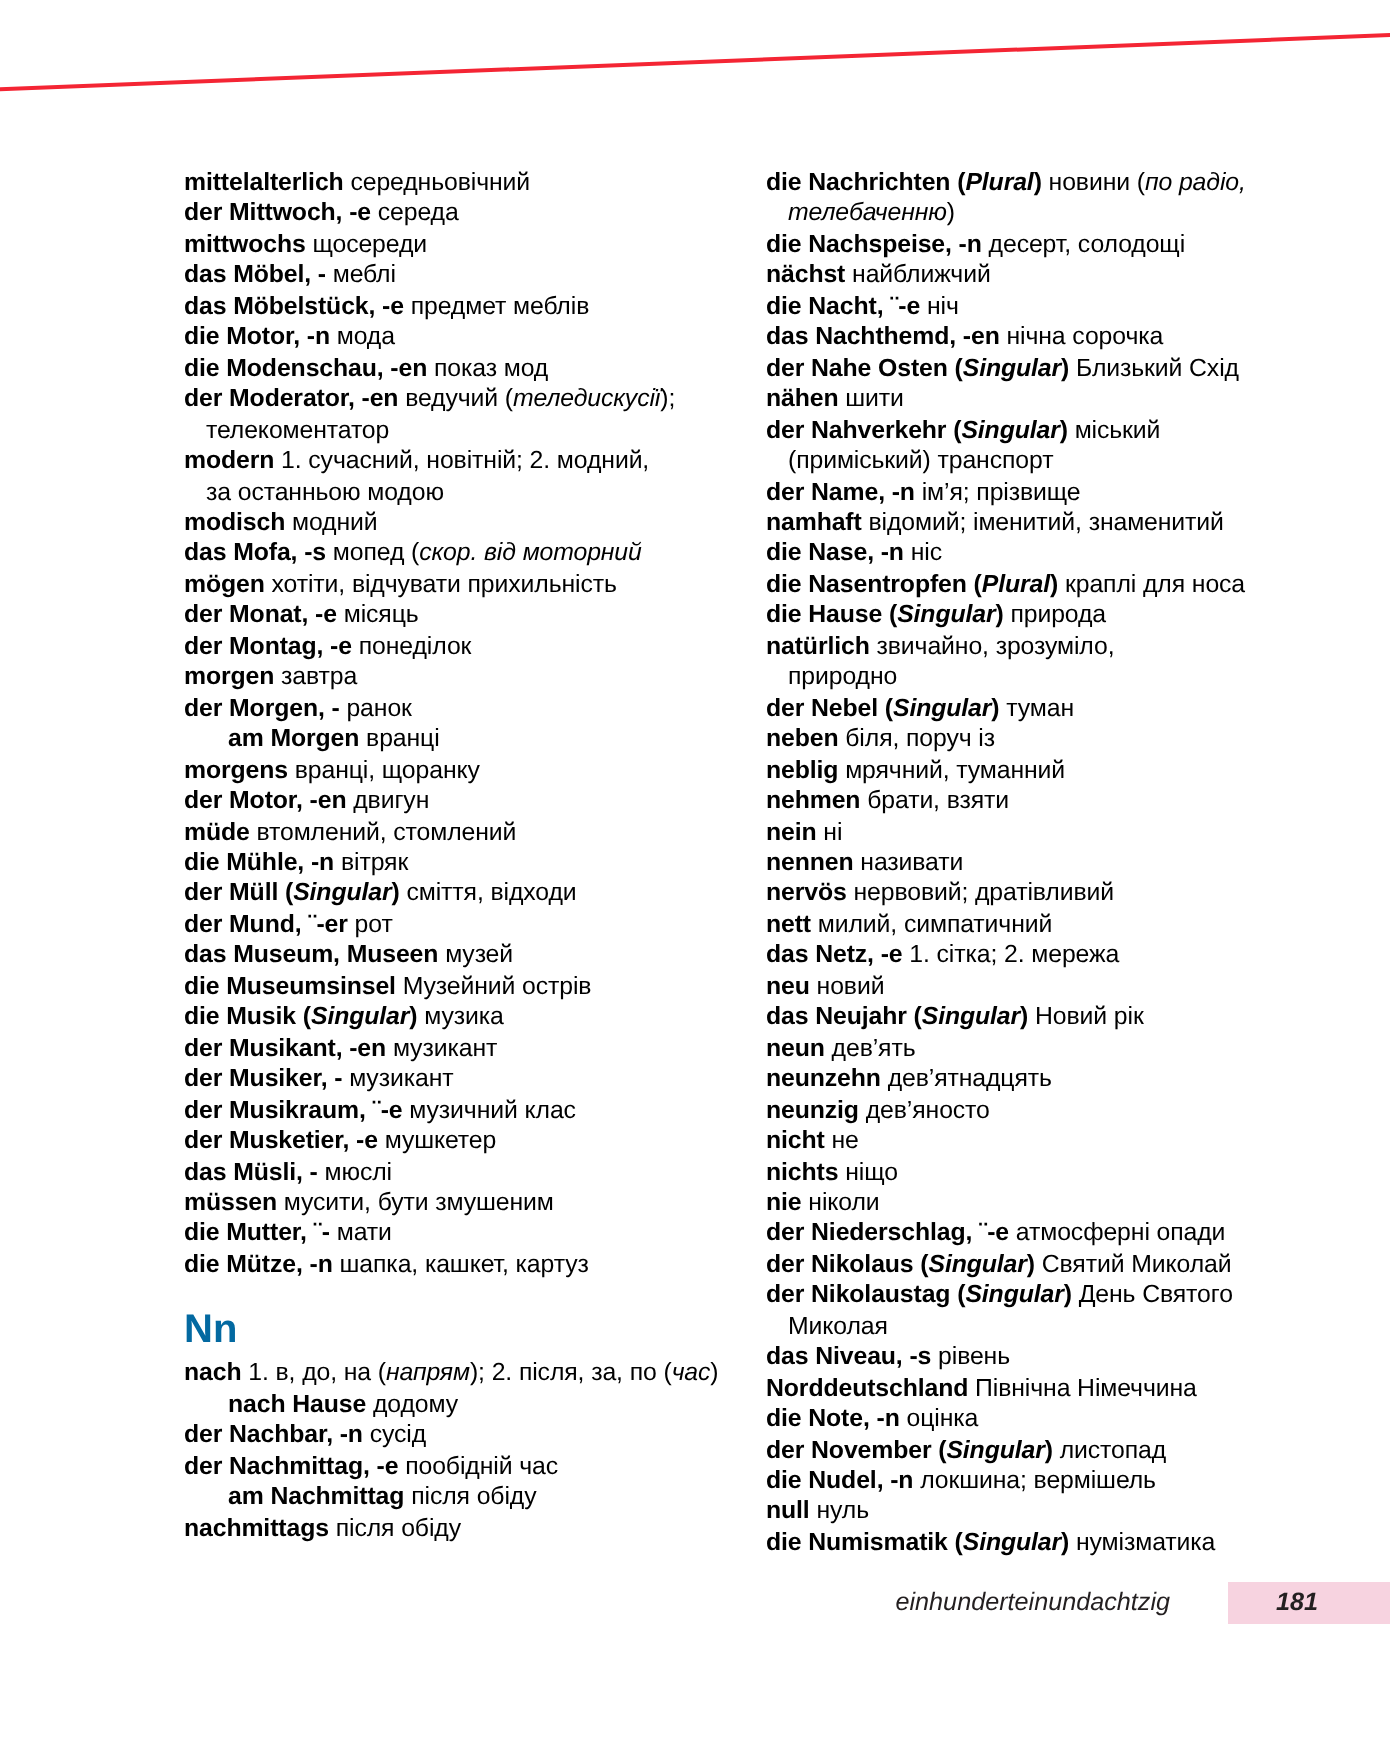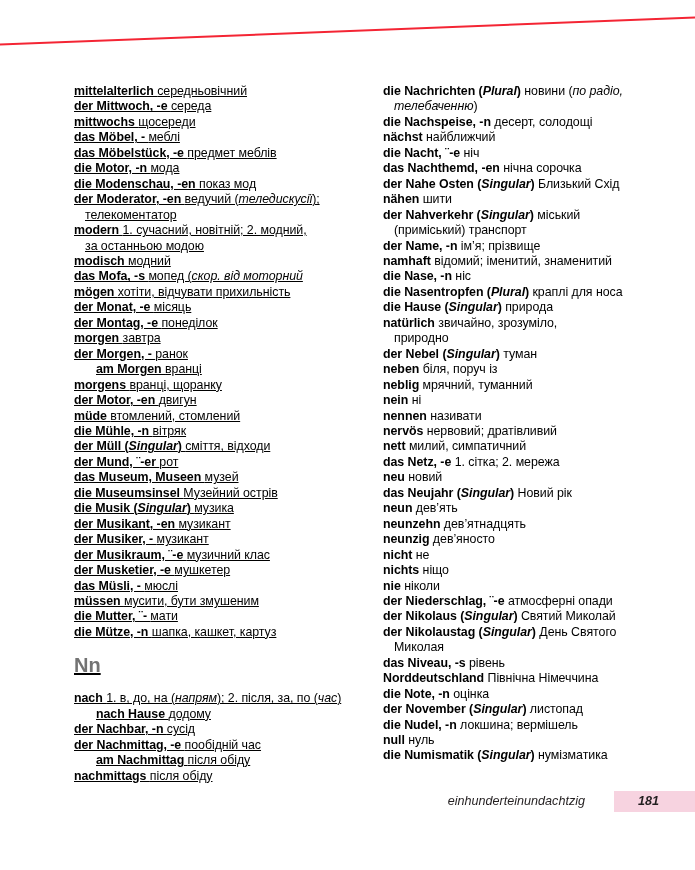--- a/index.html
+++ b/index.html
@@ -33,21 +33,21 @@
     position: absolute;
     left: 0;
     top: 84px;
     width: 695px;
   }
   .col {
     position: absolute;
     top: 0;
     width: 288px;
   }
-  .col-left  { left: 74px; text-decoration: underline; }
+  .col-left  { left: 92px; }
   .col-right { left: 360px; margin-left: 23px; }
 
   
   .entry {
     font-size: 12.4px;
     line-height: 15.45px;
     color: #000000;
     letter-spacing: -0.05px;
     white-space: normal;
   }
@@ -61,26 +61,26 @@
   .entry.cont {
     padding-left: 11px;
     text-indent: 0;
   }
   .entry.cont2 {
     padding-left: 22px;
   }
 
   
   .sect {
-    color: #737373;
+    color: #0369a1;
     font-weight: bold;
     font-size: 20px;
     line-height: 22px;
     margin-top: 14px;
-    margin-bottom: 15px;
+    margin-bottom: 3px;
   }
 
   
   .footer {
     position: absolute;
     left: 0;
     top: 791px;
     width: 695px;
     height: 21px;
     font-style: italic;
@@ -178,20 +178,21 @@
         <div class="entry"><span class="hw">der Name, -n </span><span>ім’я; прізвище</span></div>
         <div class="entry"><span class="hw">namhaft </span><span>відомий; іменитий, знаменитий</span></div>
         <div class="entry"><span class="hw">die Nase, -n </span><span>ніс</span></div>
         <div class="entry"><span class="hw">die Nasentropfen (</span><span class="hw it">Plural</span><span class="hw">) </span><span>краплі для носа</span></div>
         <div class="entry"><span class="hw">die Hause (</span><span class="hw it">Singular</span><span class="hw">) </span><span>природа</span></div>
         <div class="entry"><span class="hw">natürlich </span><span>звичайно, зрозуміло,</span></div>
         <div class="entry cont"><span>природно</span></div>
         <div class="entry"><span class="hw">der Nebel (</span><span class="hw it">Singular</span><span class="hw">) </span><span>туман</span></div>
         <div class="entry"><span class="hw">neben </span><span>біля, поруч із</span></div>
         <div class="entry"><span class="hw">neblig </span><span>мрячний, туманний</span></div>
+        <div class="entry"><span class="hw">nehmen </span><span>брати, взяти</span></div>
         <div class="entry"><span class="hw">nein </span><span>ні</span></div>
         <div class="entry"><span class="hw">nennen </span><span>називати</span></div>
         <div class="entry"><span class="hw">nervös </span><span>нервовий; дратівливий</span></div>
         <div class="entry"><span class="hw">nett </span><span>милий, симпатичний</span></div>
         <div class="entry"><span class="hw">das Netz, -e </span><span>1. сітка; 2. мережа</span></div>
         <div class="entry"><span class="hw">neu </span><span>новий</span></div>
         <div class="entry"><span class="hw">das Neujahr (</span><span class="hw it">Singular</span><span class="hw">) </span><span>Новий рік</span></div>
         <div class="entry"><span class="hw">neun </span><span>дев’ять</span></div>
         <div class="entry"><span class="hw">neunzehn </span><span>дев’ятнадцять</span></div>
         <div class="entry"><span class="hw">neunzig </span><span>дев’яносто</span></div>

